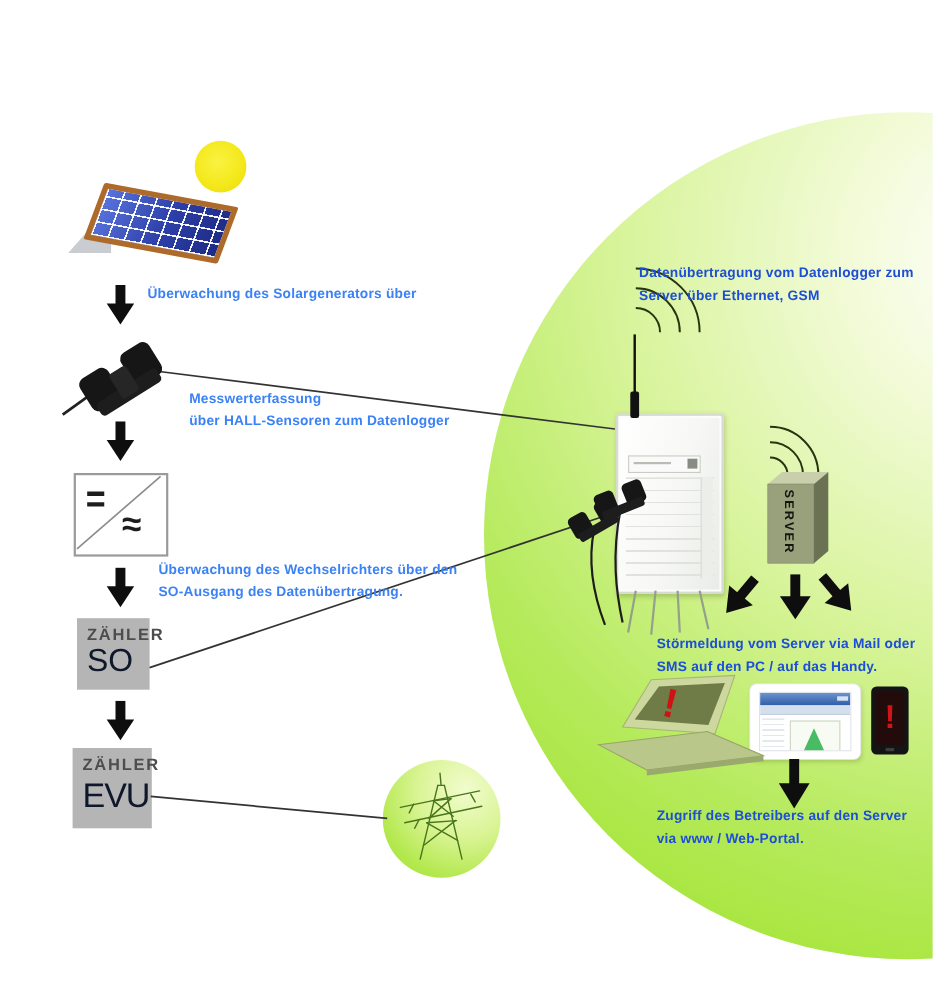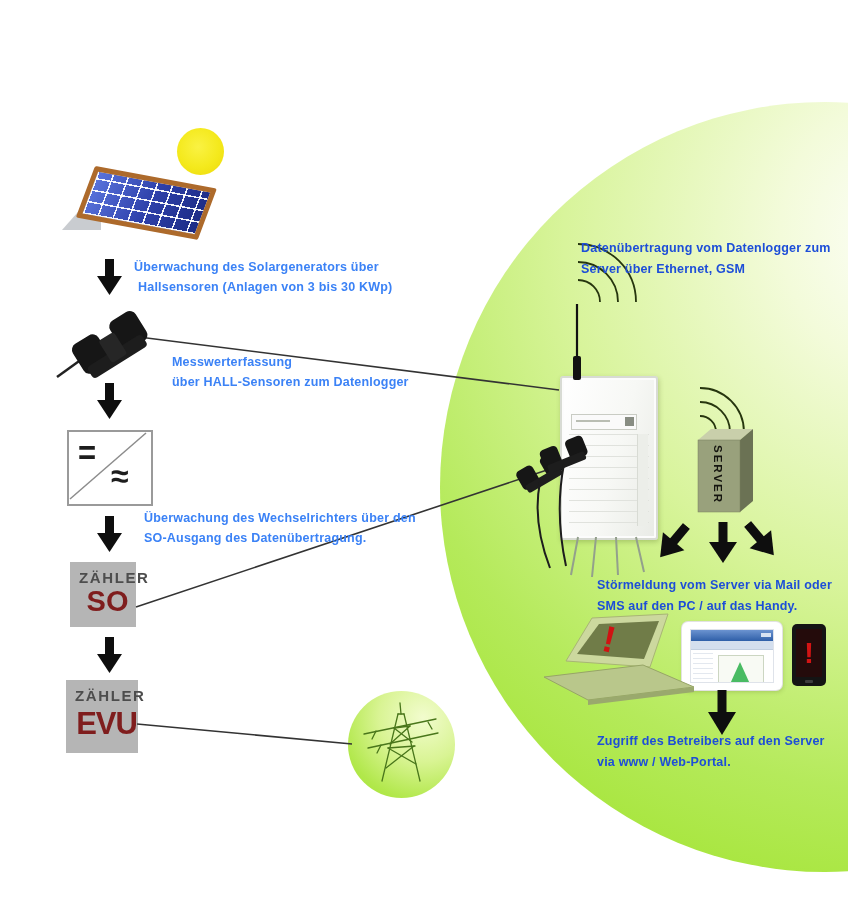--- a/index.html
+++ b/index.html
@@ -34,21 +34,21 @@
       linear-gradient(100deg,#5a74dd 0%, #2d3fa8 55%, #1d2b85 100%);}
 
   
   .ann{position:absolute;font-weight:700;font-size:12.5px;line-height:20px;color:#3b82f6;
        letter-spacing:.2px;white-space:nowrap;z-index:5;}
   .ann.right{color:#1d4ed8;line-height:21px;}
 
   
   .meter{position:absolute;background:#b5b5b5;z-index:2;padding:7px 0 0 9px;box-sizing:border-box;}
   .meter .mlabel{font-size:15px;font-weight:700;letter-spacing:1.6px;color:#4d4d4d;}
-  .meter .mvalue{font-weight:700;color:#7f1d1d;line-height:1.0;margin-top:1px;text-align:center;}
+  .meter .mvalue{font-weight:400;color:#0f172a;line-height:1.0;margin-top:1px;}
   .meter.so{left:70px;top:562px;width:66px;height:65px;}
   .meter.so .mvalue{font-size:29px;}
   .meter.evu{left:66px;top:680px;width:72px;height:73px;}
   .meter.evu .mvalue{font-size:31px;margin-top:4px;letter-spacing:-1px;}
 
   
   .inverter{position:absolute;left:67px;top:430px;width:82px;height:72px;background:#fff;
     border:2px solid #9a9a9a;z-index:2;}
   .inverter svg{position:absolute;left:0;top:0;}
   .inv-dc{position:absolute;left:9px;top:1px;font-size:31px;font-weight:900;color:#1d1d1d;
@@ -284,21 +284,20 @@
     <g>
       <polygon points="592,618 668,614 650,667 566,661" fill="#ccd89e" stroke="#a8b575" stroke-width="1"></polygon>
       <polygon points="599,624 659,621 644,659 577,654" fill="#707c48"></polygon>
       <polygon points="544,677 643,665 694,687 588,700" fill="#b9c78b" stroke="#97a567" stroke-width="1"></polygon>
       <polygon points="588,700 694,687 694,692 588,705" fill="#9aa96d"></polygon>
     </g>
   </svg>
 
   <div class="ann" style="left:134px;top:257px;">
     <div>Überwachung des Solargenerators über</div>
-    <div style="padding-left:4px;">Hallsensoren (Anlagen von 3 bis 30 KWp)</div>
   </div>
   <div class="ann" style="left:172px;top:352px;">
     <div>Messwerterfassung</div>
     <div>über HALL-Sensoren zum Datenlogger</div>
   </div>
   <div class="ann" style="left:134px;top:508px;margin-left:10px;">
     <div>Überwachung des Wechselrichters über den</div>
     <div>SO-Ausgang des Datenübertragung.</div>
   </div>
   <div class="ann right" style="left:581px;top:238px;">

